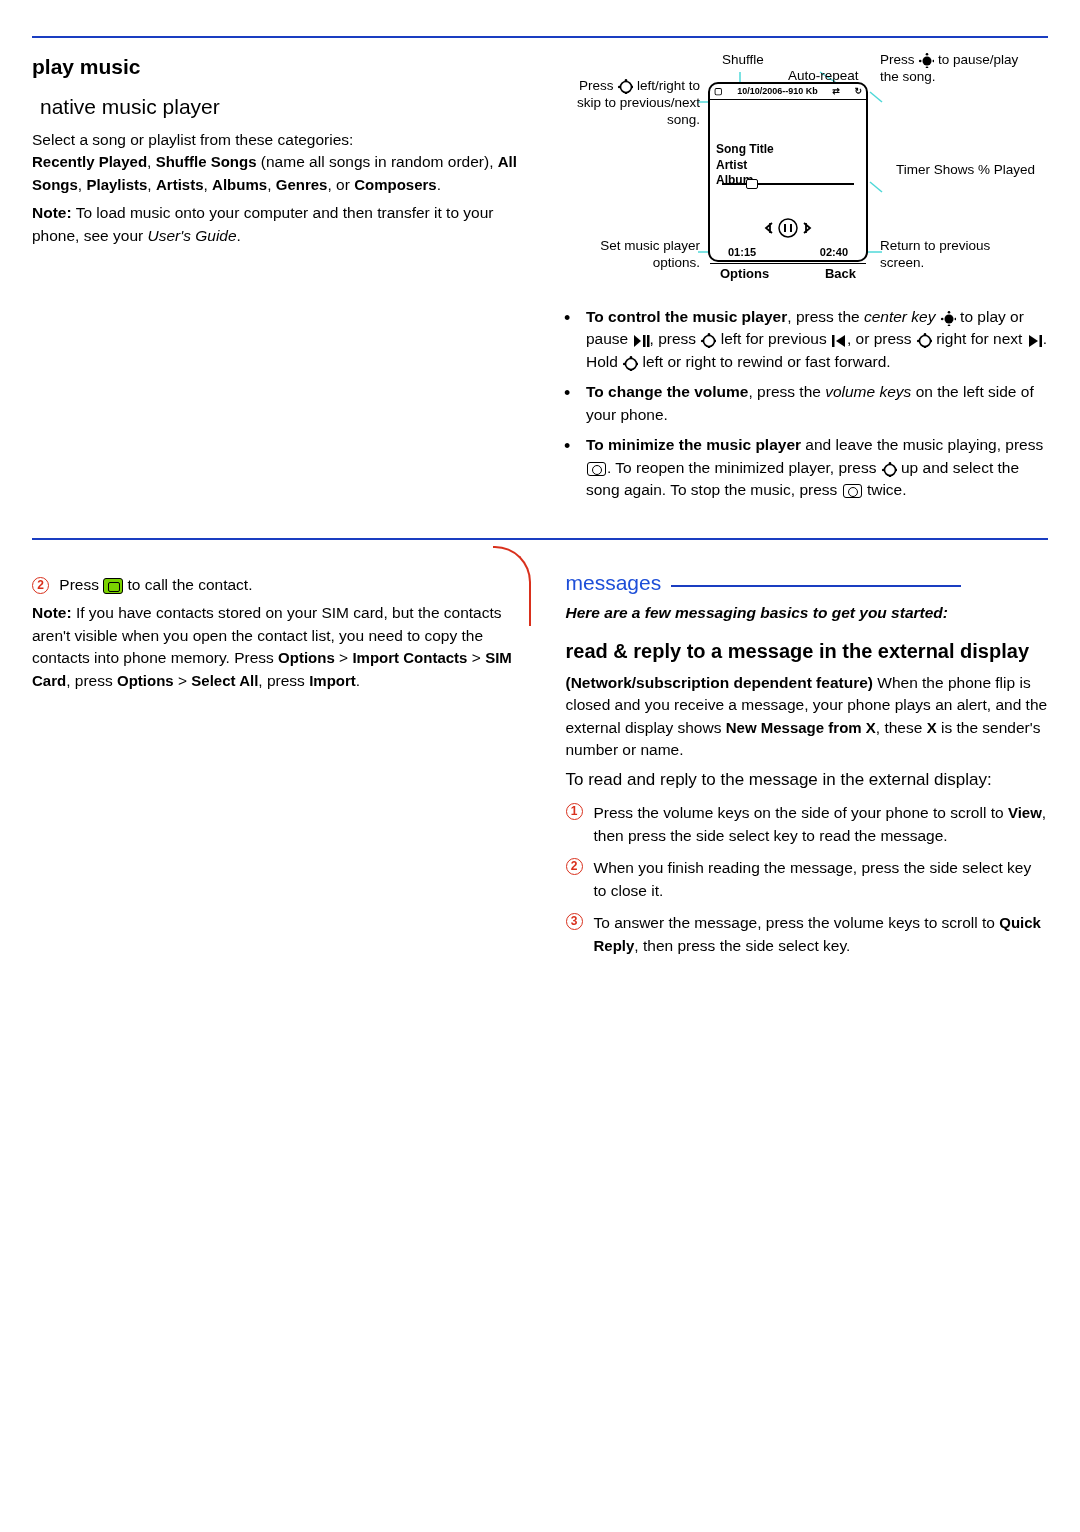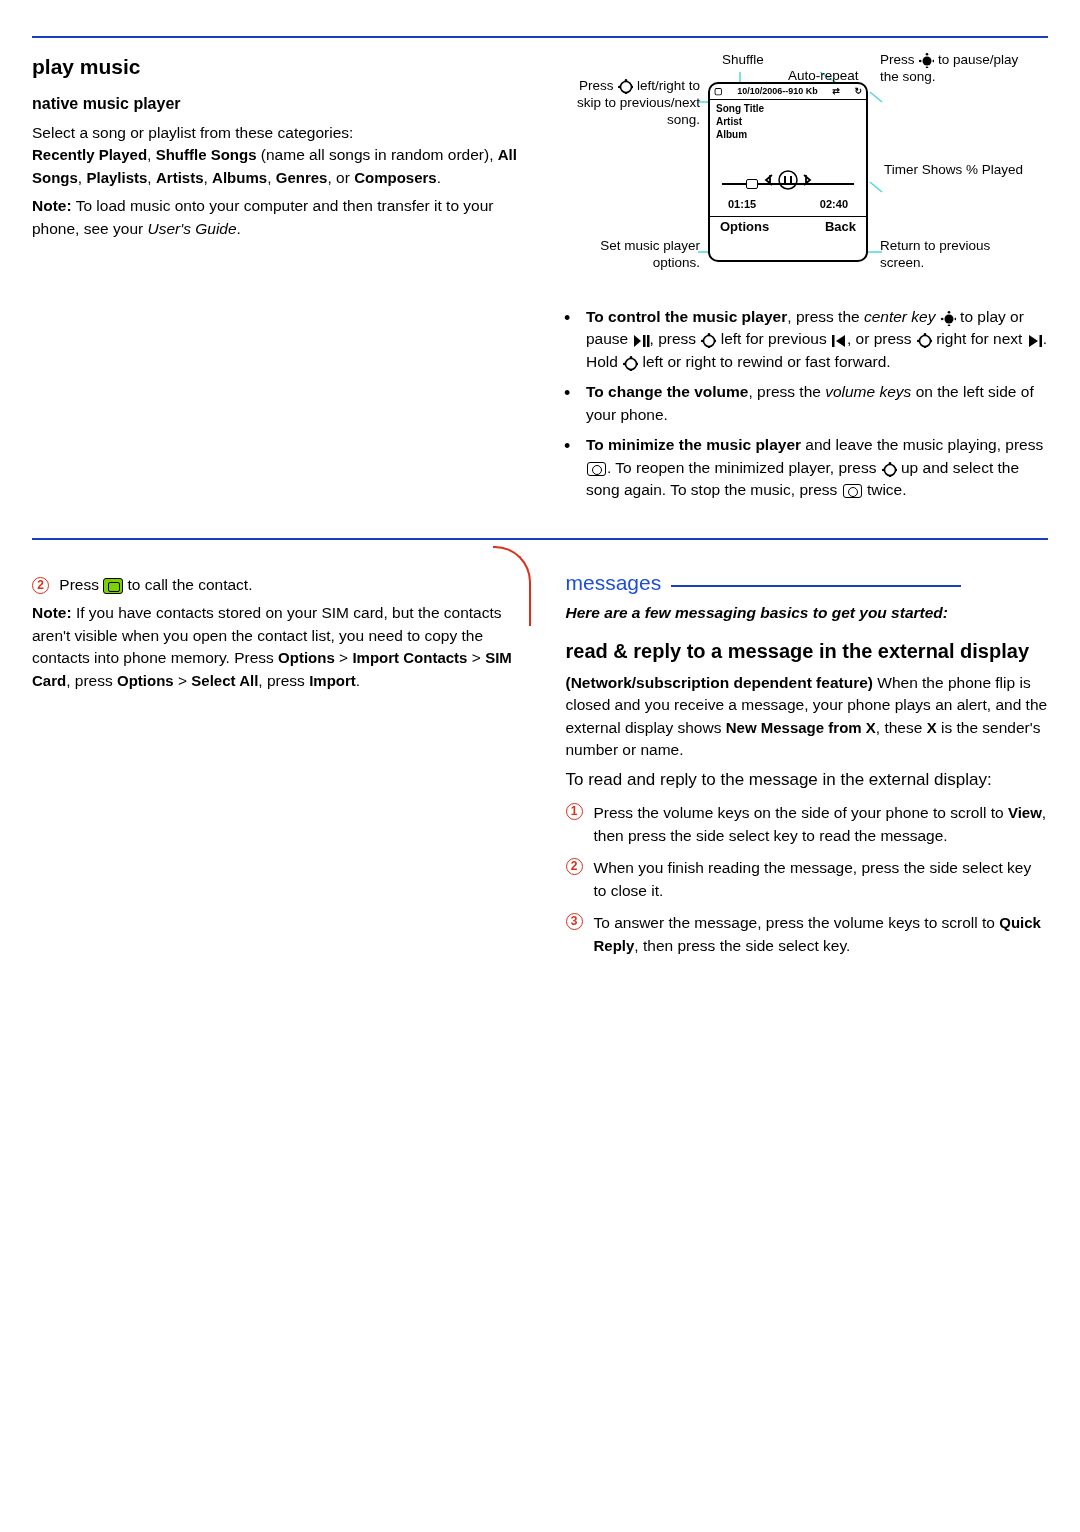--- a/index.html
+++ b/index.html
@@ -10,21 +10,21 @@
     color: #000;
     width: 1080px;
     background: #fff;
     padding: 36px 32px 40px 32px;
   }
   .hr-blue { border: none; border-top: 2px solid #1a3dc1; margin: 0 0 14px 0; }
   .hr-blue-bottom { border: none; border-top: 2px solid #1a3dc1; margin: 28px 0 0 0; }
   .cols { display: flex; gap: 40px; }
   .col { flex: 1; }
   h2.section { font-weight: bold; font-size: 21px; margin-bottom: 8px; }
-  .sub { font-weight: bold; font-size: 16px; margin-top: 10px; margin-bottom: 4px; }
+  .sub { font-weight: normal; font-size: 21px; margin-top: 10px; margin-bottom: 4px; margin-left: 8px; }
   .findit { color: #d9301c; font-weight: bold; font-size: 17px; }
   .cond { font-family: "Arial Narrow", Arial, sans-serif; font-stretch: condensed; font-weight: bold; font-size: 15px; }
   .ital { font-style: italic; }
   .bold { font-weight: bold; }
   p { margin: 6px 0; }
   ul.bullets { list-style: none; margin: 8px 0; padding-left: 26px; }
   ul.bullets > li { position: relative; margin: 8px 0; }
   ul.bullets > li::before { content: "•"; position: absolute; left: -22px; font-size: 18px; top: -1px; }
   .icon { display: inline-block; vertical-align: middle; }
   .icon svg { display: block; }
@@ -32,21 +32,21 @@
   .fig .lbl { position: absolute; }
   .phone-screen {
     position: absolute; left: 148px; top: 30px; width: 160px; height: 180px;
     border: 2.5px solid #000; border-radius: 10px; background: #fff;
   }
   .phone-screen .statusbar {
     border-bottom: 1px solid #000; font-size: 9px; height: 16px;
     display:flex; align-items:center; justify-content:space-between; padding: 0 4px;
     font-family: "Arial Narrow", Arial; font-stretch: condensed; font-weight:bold;
   }
-  .phone-screen .meta { font-family:"Arial Narrow",Arial; font-stretch:condensed; font-weight:bold; font-size:10px; padding:2px 6px; line-height:1.3;}
+  .phone-screen .meta { font-family:"Arial Narrow",Arial; font-stretch:condensed; font-weight:bold; font-size:12px; padding:2px 6px; line-height:1.3;margin-top:40px;}
   .phone-screen .controls { text-align:center; margin-top:26px;}
   .phone-screen .times { display:flex; justify-content:space-between; padding:2px 18px; font-family:"Arial Narrow",Arial;font-stretch:condensed;font-weight:bold; font-size:11px;}
   .phone-screen .softkeys { display:flex; justify-content:space-between; padding:2px 10px 4px; font-family:"Arial Narrow",Arial;font-stretch:condensed;font-weight:bold; font-size:13px; border-top:1px solid #000; margin-top:2px;}
   .phone-screen .progress { position:absolute; left:12px; right:12px; top:96px; height:8px; }
   .phone-screen .progress .track { position:absolute; top:3px; left:0; right:0; height:2px; background:#000;}
   .phone-screen .progress .knob { position:absolute; left:24px; top:-1px; width:12px; height:10px; border:1px solid #000; background:#fff; border-radius:2px;}
   svg.callouts { position:absolute; inset:0; width:100%; height:100%; pointer-events:none;}
 
   
   .lower { display:flex; gap:51px; margin-top:28px; }
@@ -152,21 +152,21 @@
       <div class="lbl" style="left:0; top:26px; width:140px; text-align:right;">
         <span>Press </span><span class="icon"><svg width="16" height="16">
               <use href="#i-nav"></use>
             </svg></span><span> left/right to skip to previous/next song.</span>
       </div>
       <div class="lbl" style="left:320px; top:0; width:150px;">
         <span>Press </span><span class="icon"><svg width="16" height="16">
               <use href="#i-center"></use>
             </svg></span><span> to pause/play the song.</span>
       </div>
-      <div class="lbl" style="left:324px; top:110px; width:150px;">Timer Shows % Played</div>
+      <div class="lbl" style="left:336px; top:110px; width:150px;">Timer Shows % Played</div>
       <div class="lbl" style="left:0; top:186px; width:140px; text-align:right;">Set music player options.</div>
       <div class="lbl" style="left:320px; top:186px; width:150px;">Return to previous screen.</div>
 
       <div class="phone-screen">
         <div class="statusbar">
           <span>▢</span>
           <span>10/10/2006--910 Kb</span>
           <span>⇄</span>
           <span>↻</span>
         </div>

